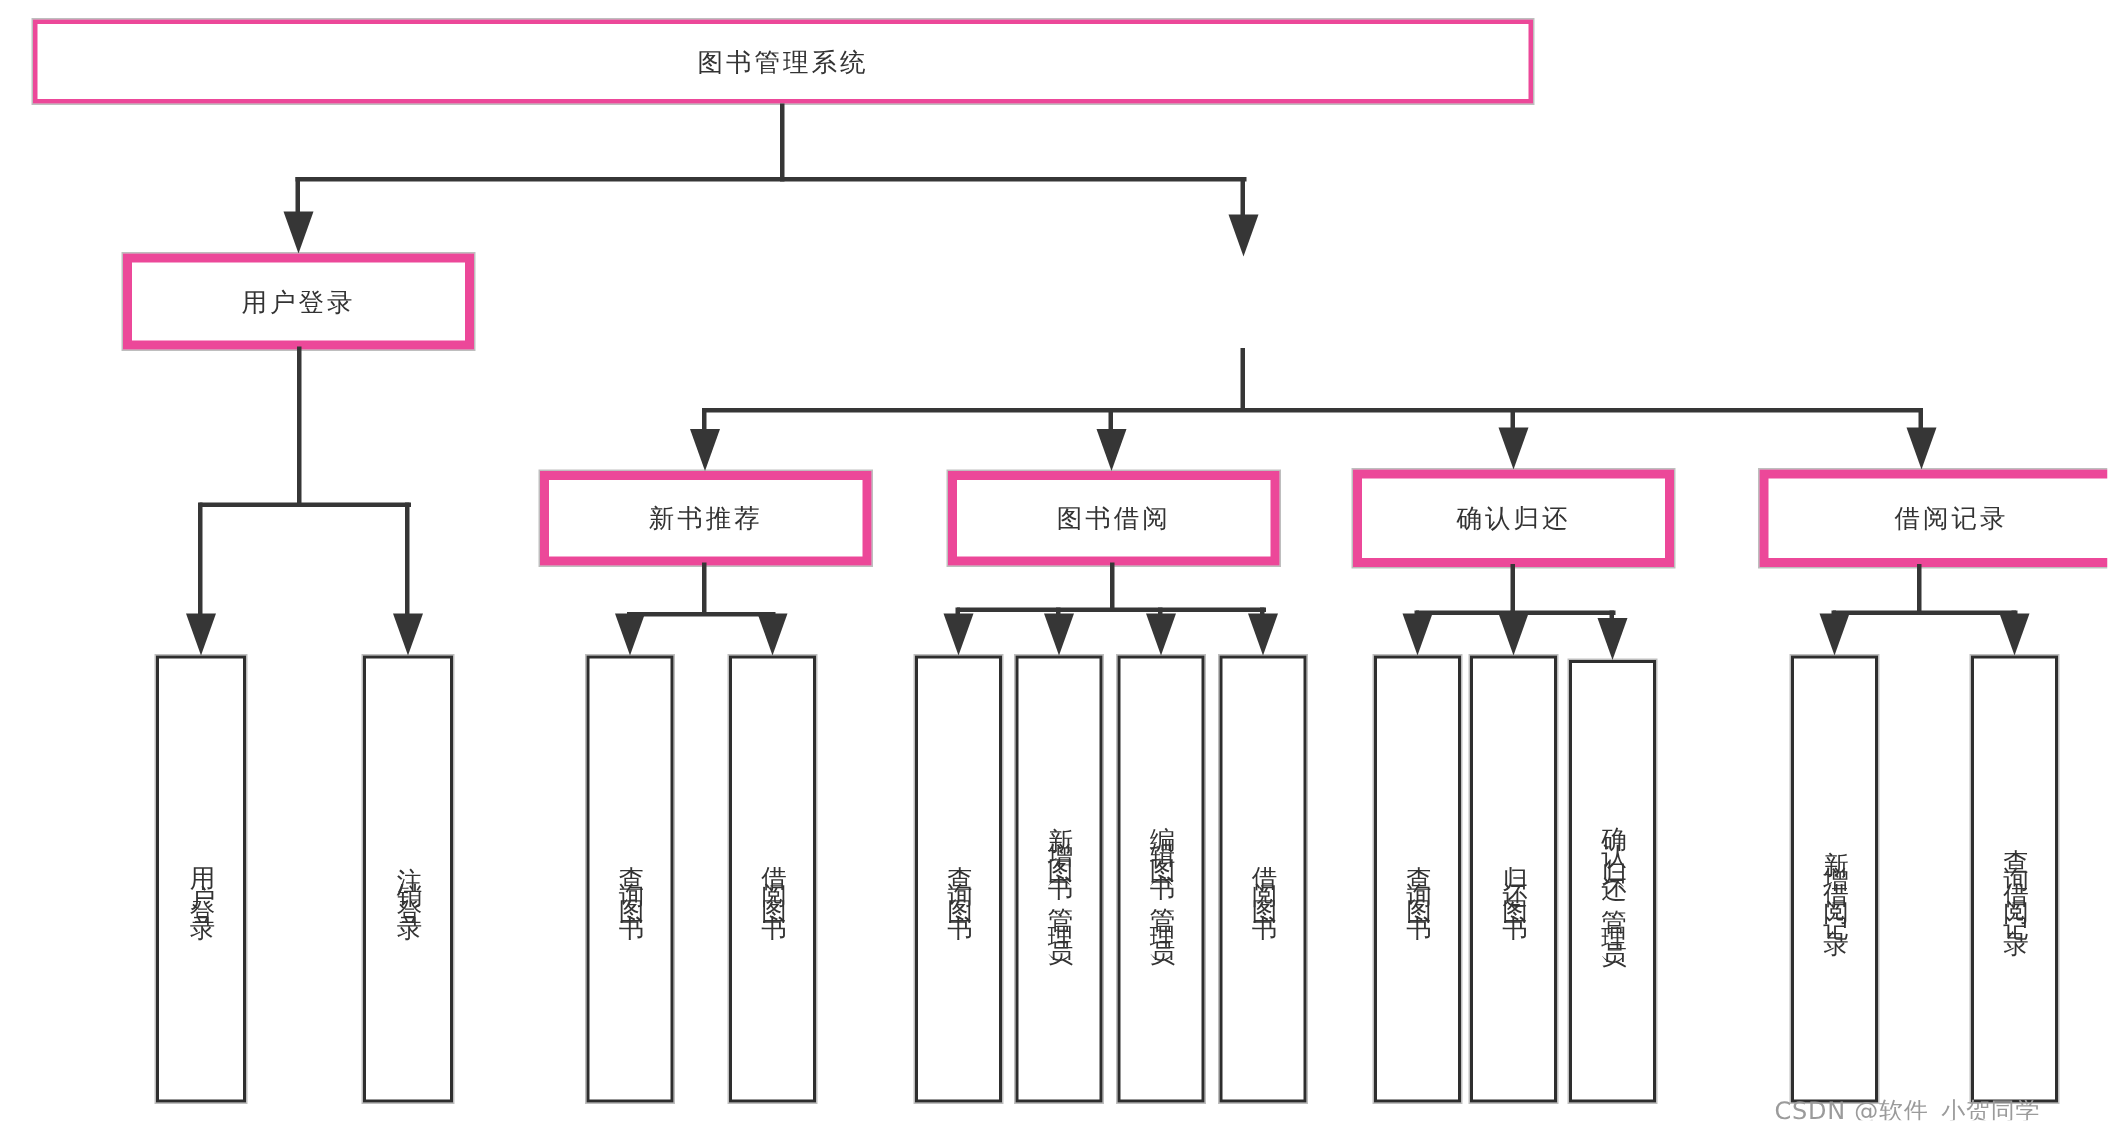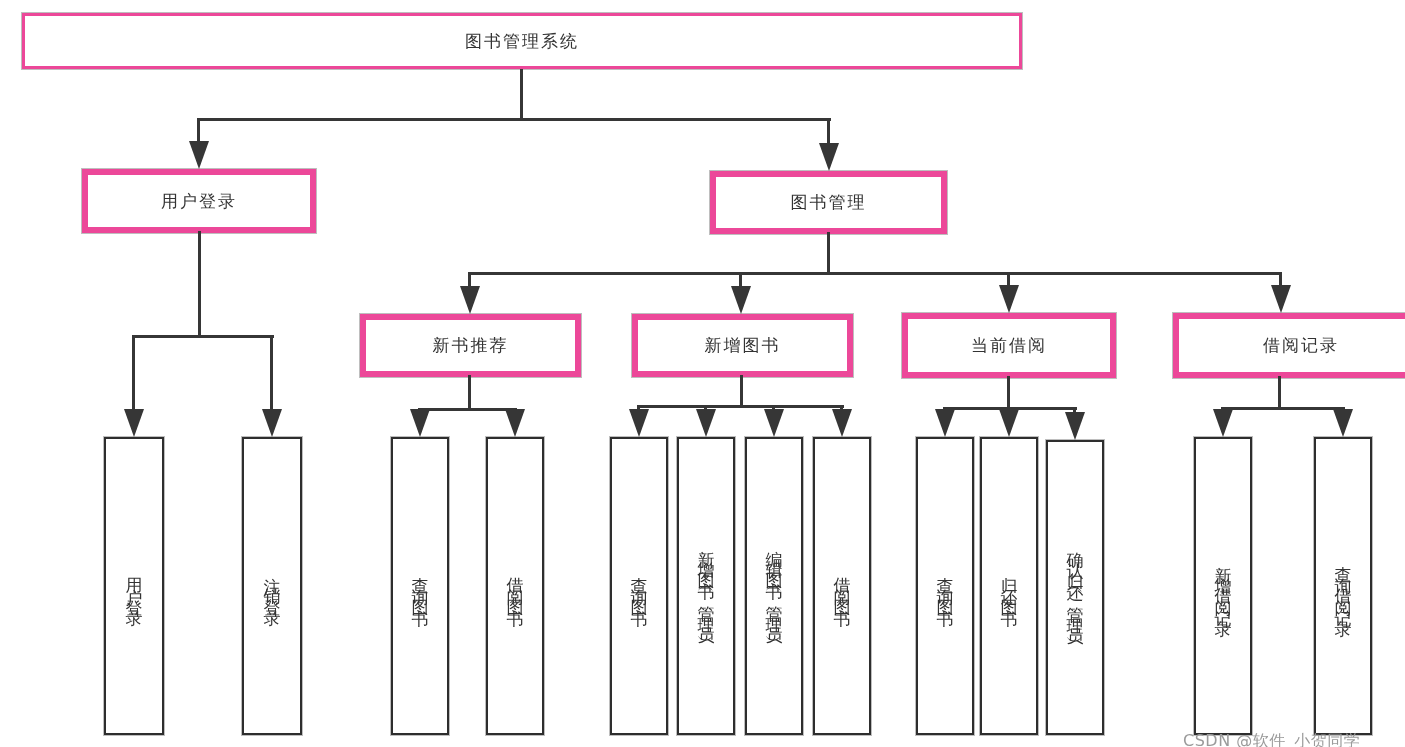--- a/index.html
+++ b/index.html
@@ -57,23 +57,20 @@
       <div class="head"></div>
     </div>
   <div class="arrow" style="left:819px;top:118px;height:53px;">
       <div class="stem"></div>
       <div class="head"></div>
     </div>
 
   <div class="hnode" style="left:82px;top:169px;width:234px;height:64px;">
     <span class="hlabel">用户登录</span>
   </div>
-  <div class="hnode" style="left:710px;top:171px;width:237px;height:63px;">
-    <span class="hlabel">图书管理</span>
-  </div>
 
   <div class="vline" style="left:198px;top:231px;height:106px;"></div>
   <div class="hline" style="left:133px;top:335px;width:141px;"></div>
   <div class="arrow" style="left:124px;top:335px;height:102px;">
       <div class="stem"></div>
       <div class="head"></div>
     </div>
   <div class="arrow" style="left:262px;top:335px;height:102px;">
       <div class="stem"></div>
       <div class="head"></div>
@@ -95,24 +92,24 @@
     </div>
   <div class="arrow" style="left:1271px;top:272px;height:41px;">
       <div class="stem"></div>
       <div class="head"></div>
     </div>
 
   <div class="hnode" style="left:360px;top:314px;width:221px;height:63px;">
     <span class="hlabel">新书推荐</span>
   </div>
   <div class="hnode" style="left:632px;top:314px;width:221px;height:63px;">
-    <span class="hlabel">新增图书</span>
+    <span class="hlabel">图书借阅</span>
   </div>
   <div class="hnode" style="left:902px;top:313px;width:214px;height:65px;">
-    <span class="hlabel">当前借阅</span>
+    <span class="hlabel">确认归还</span>
   </div>
   <div class="hnode" style="left:1173px;top:313px;width:256px;height:65px;">
     <span class="hlabel">借阅记录</span>
   </div>
 
   <div class="vline" style="left:468px;top:375px;height:35px;"></div>
   <div class="hline" style="left:419px;top:408px;width:98px;"></div>
   <div class="arrow" style="left:410px;top:408px;height:29px;">
       <div class="stem"></div>
       <div class="head"></div>

